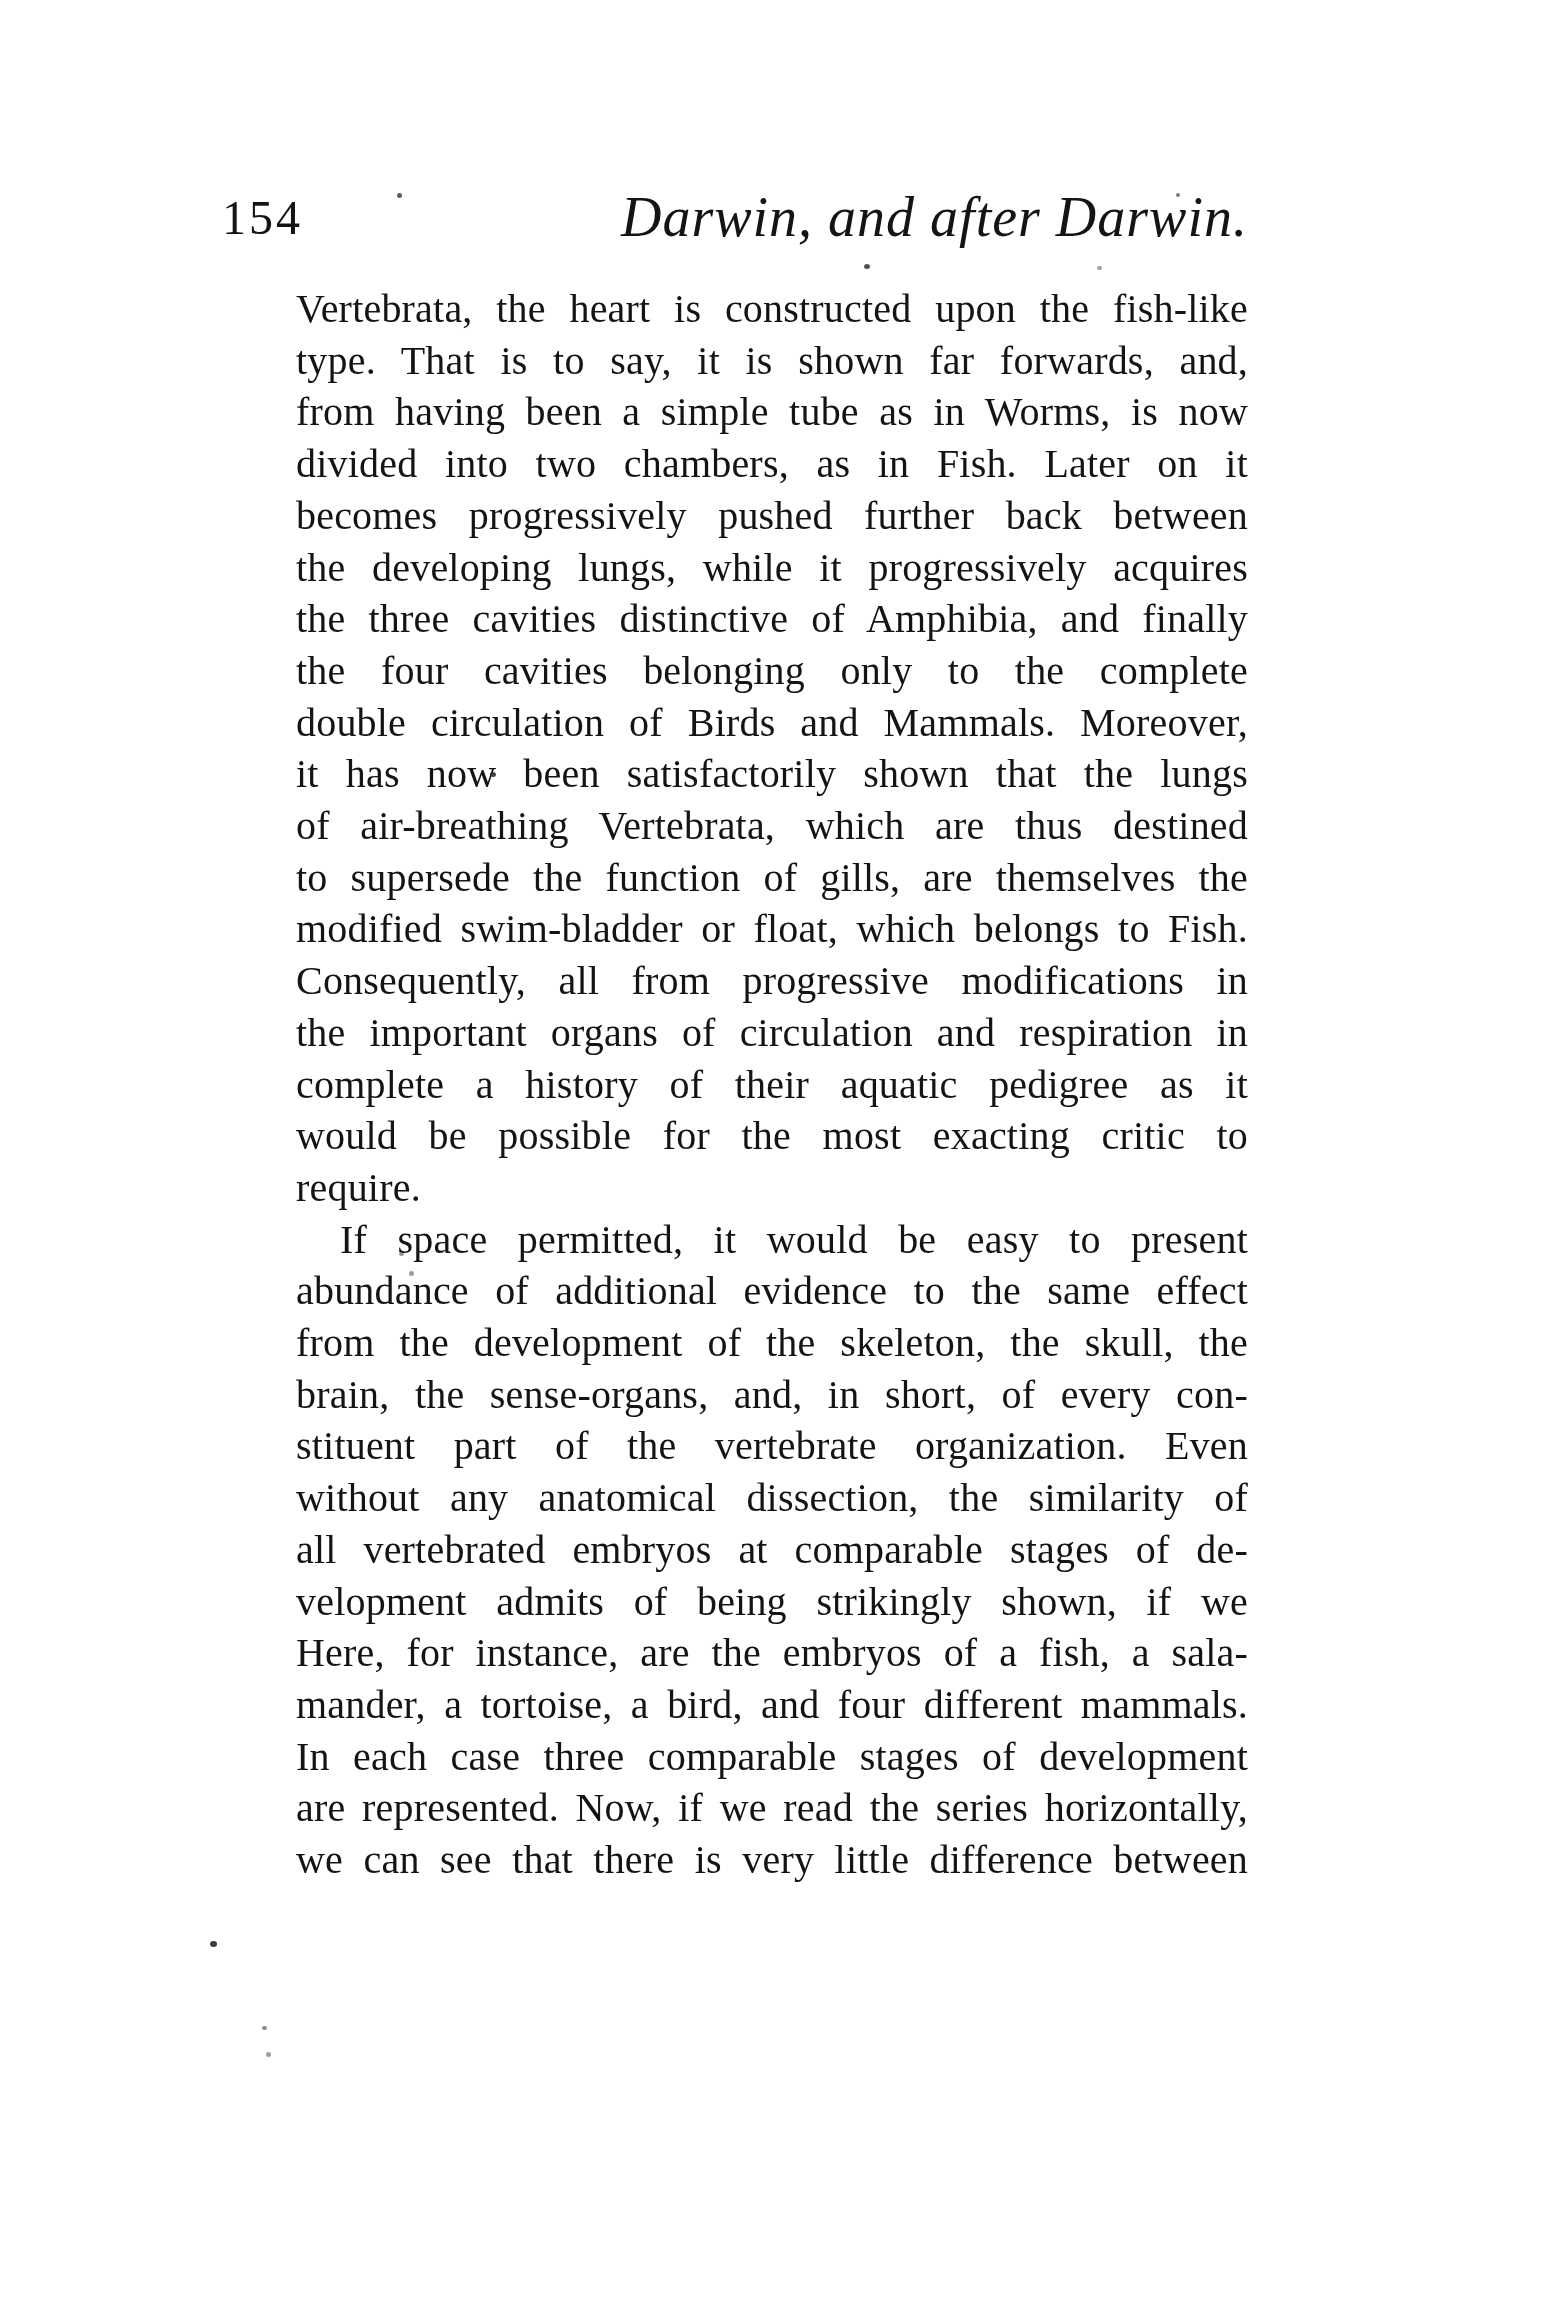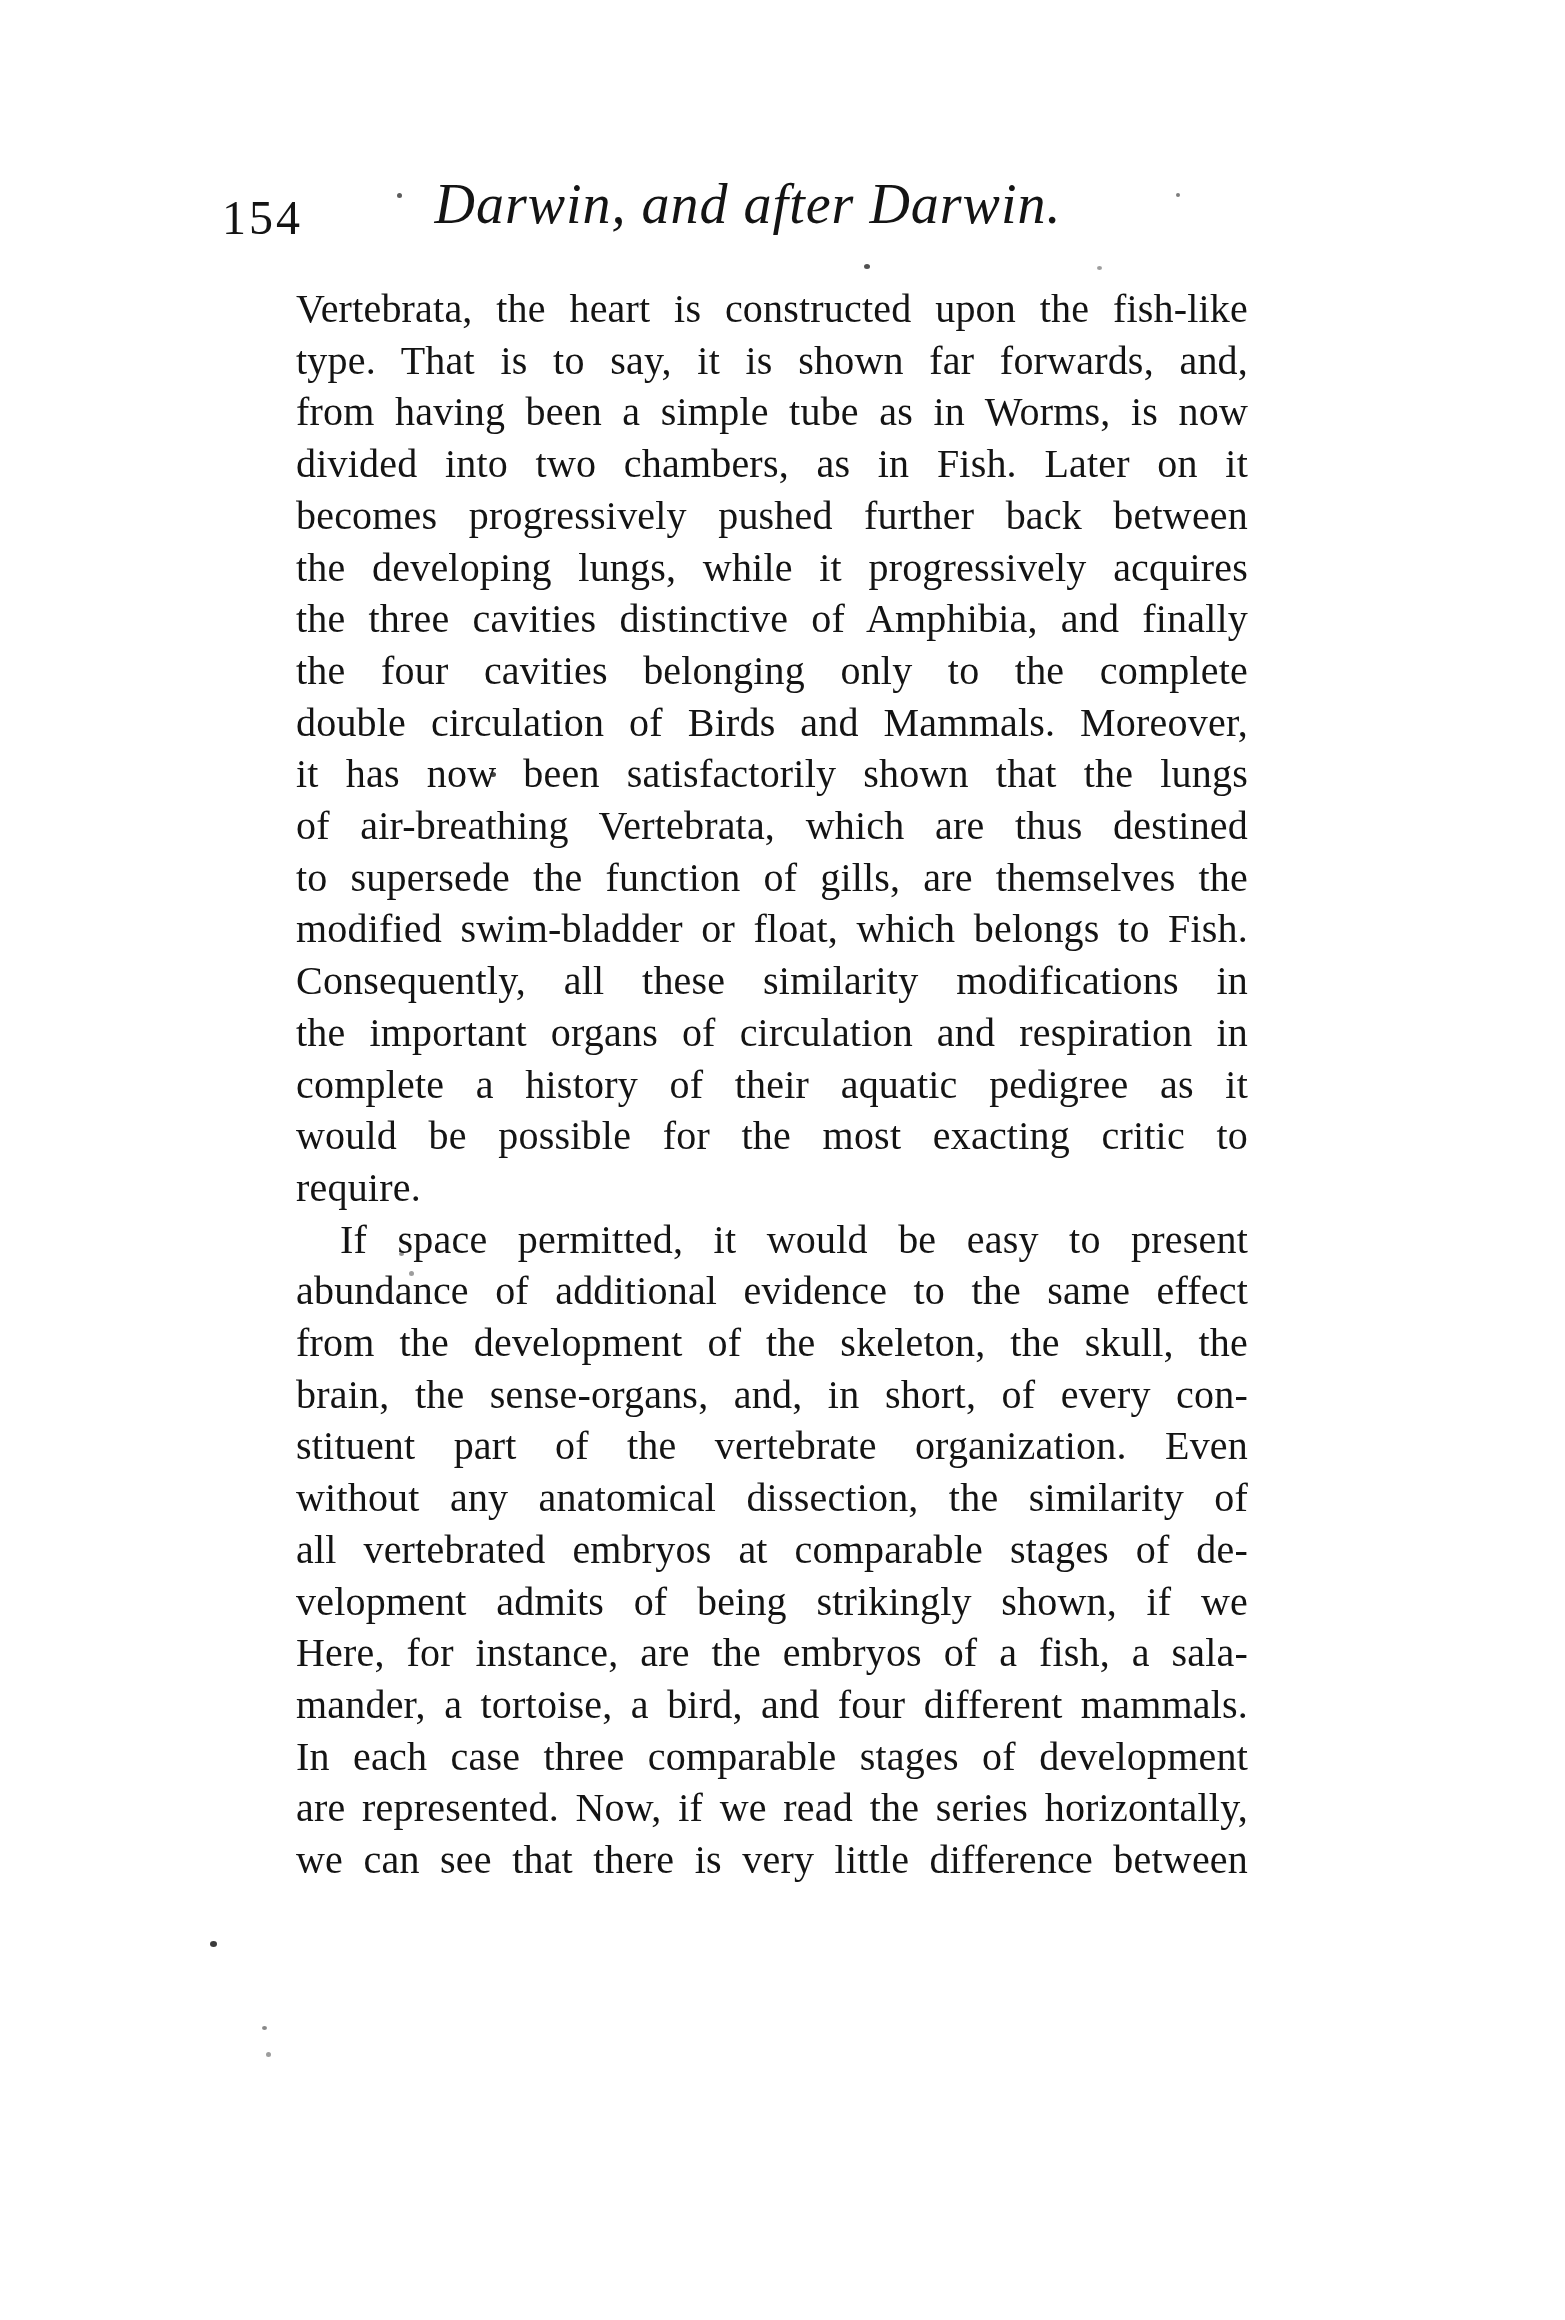--- a/index.html
+++ b/index.html
@@ -20,23 +20,23 @@
     position: absolute;
     left: 222px;
     top: 194px;
     font-size: 48px;
     line-height: 1;
     letter-spacing: 3px;
   }
   .running-title {
     position: absolute;
     left: 248px;
-    top: 176px;
+    top: 189px;
     width: 1000px;
-    text-align: center;
+    text-align: right;
     font-style: italic;
     font-size: 56px;
     line-height: 1;
     letter-spacing: 1px;
   }
   .text-body {
     position: absolute;
     left: 248px;
     top: 283px;
     width: 1000px;
@@ -72,21 +72,21 @@
         <div class="line">divided into two chambers, as in Fish. Later on it</div>
         <div class="line">becomes progressively pushed further back between</div>
         <div class="line">the developing lungs, while it progressively acquires</div>
         <div class="line">the three cavities distinctive of Amphibia, and finally</div>
         <div class="line">the four cavities belonging only to the complete</div>
         <div class="line">double circulation of Birds and Mammals. Moreover,</div>
         <div class="line">it has now been satisfactorily shown that the lungs</div>
         <div class="line">of air-breathing Vertebrata, which are thus destined</div>
         <div class="line">to supersede the function of gills, are themselves the</div>
         <div class="line">modified swim-bladder or float, which belongs to Fish.</div>
-        <div class="line">Consequently, all these similarity modifications in</div>
+        <div class="line">Consequently, all from progressive modifications in</div>
         <div class="line">the important organs of circulation and respiration in</div>
         <div class="line">complete a history of their aquatic pedigree as it</div>
         <div class="line">would be possible for the most exacting critic to</div>
         <div class="line endline">require.</div>
       </div>
       <div class="para">
         <div class="line indent">If space permitted, it would be easy to present</div>
         <div class="line">abundance of additional evidence to the same effect</div>
         <div class="line">from the development of the skeleton, the skull, the</div>
         <div class="line">brain, the sense-organs, and, in short, of every con-</div>

